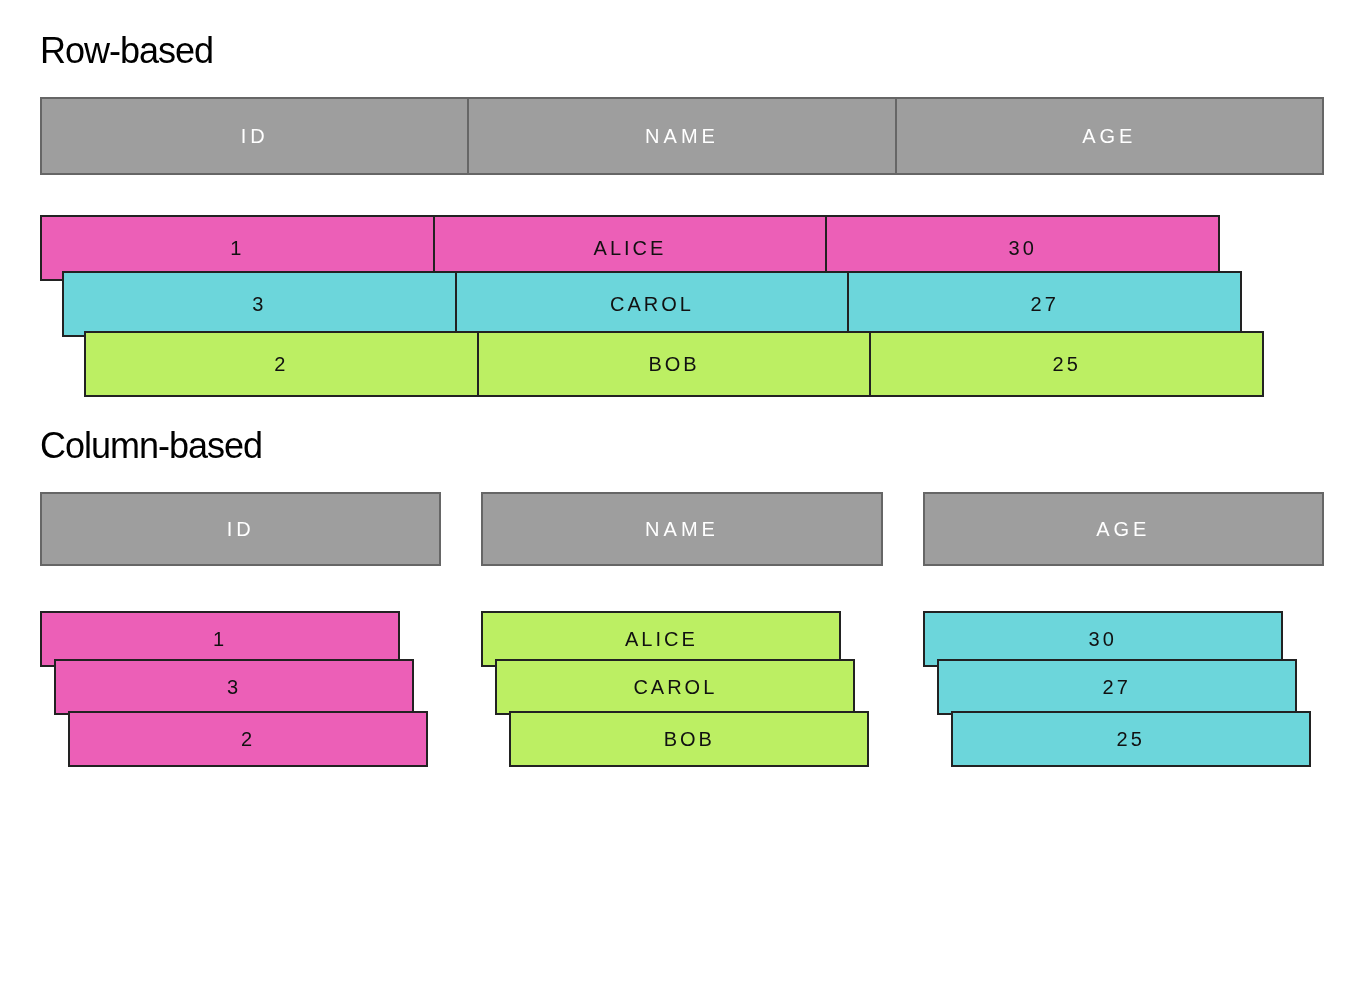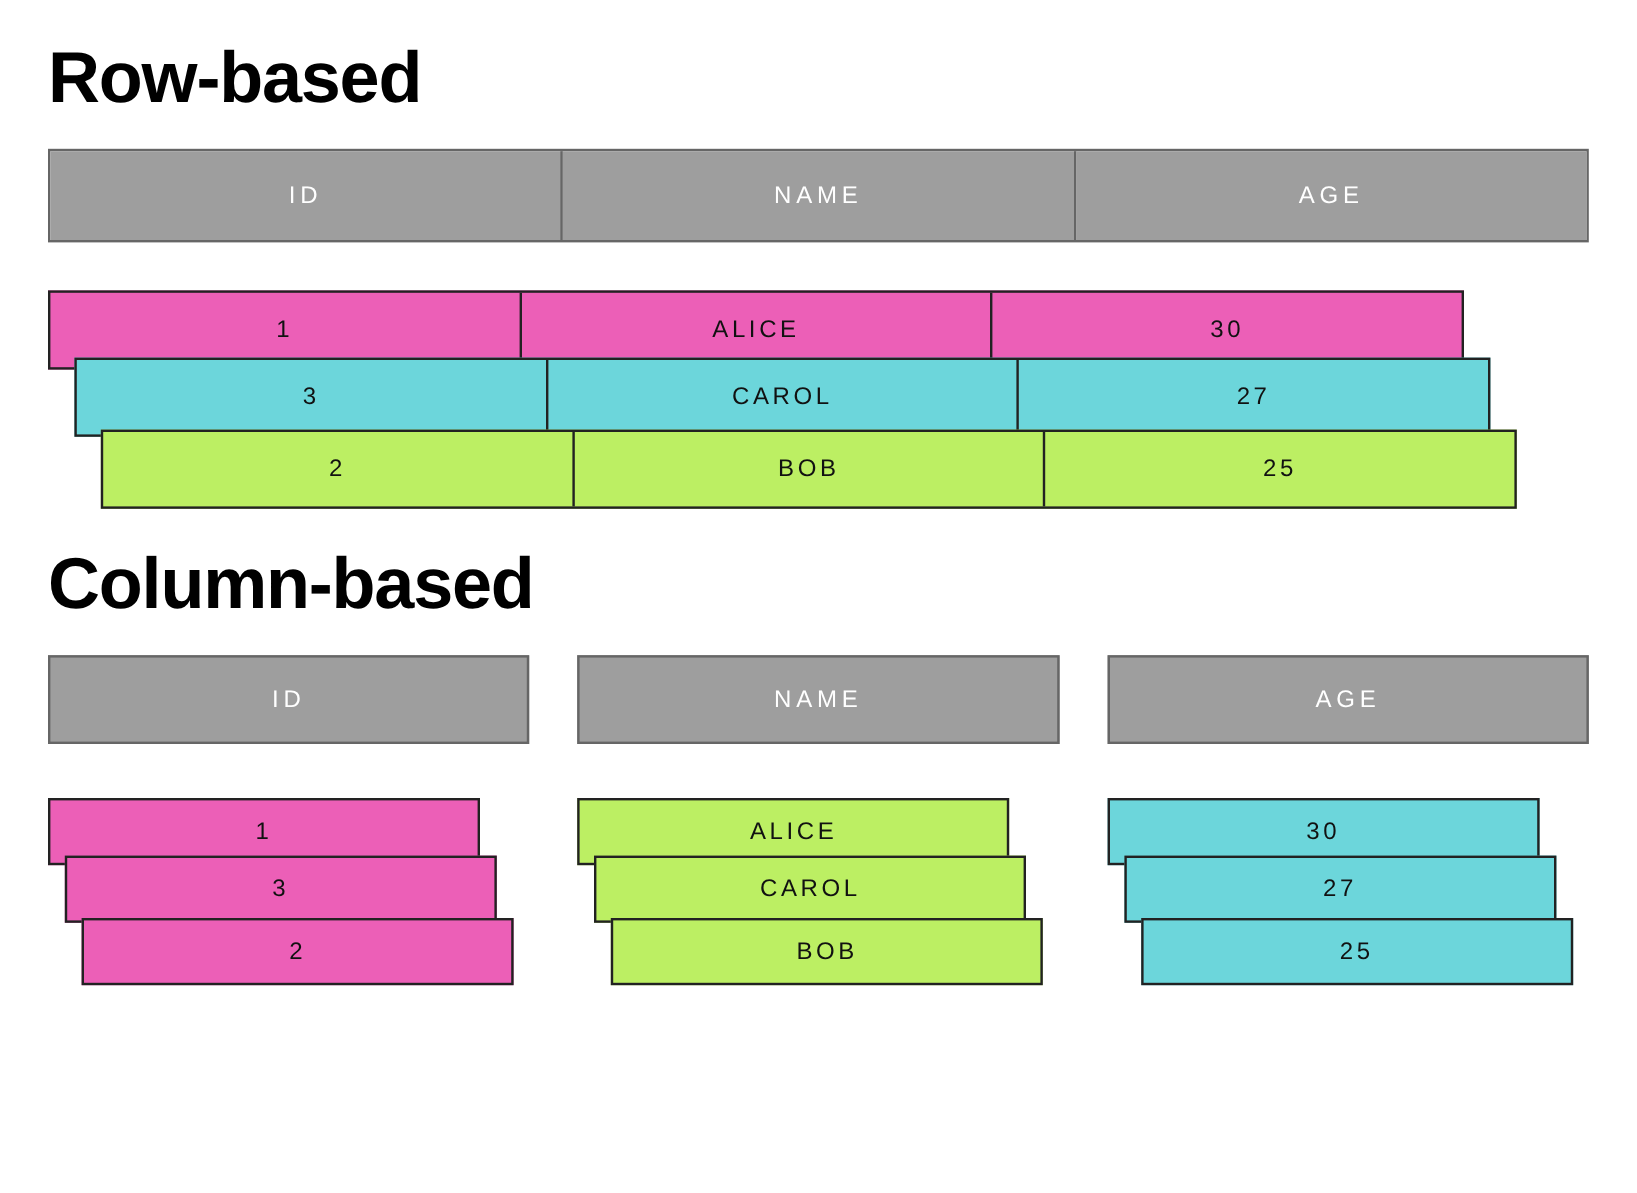--- a/index.html
+++ b/index.html
@@ -3,22 +3,22 @@
 <meta charset="utf-8">
 <style>
   * { box-sizing: border-box; margin: 0; padding: 0; }
   body {
     font-family: -apple-system, BlinkMacSystemFont, "Segoe UI", Helvetica, Arial, sans-serif;
     background: #fff;
     padding: 20px 40px;
     width: 1364px;
   }
   h1.section-title {
-    font-size: 60px;
-    font-weight: 700;
+    font-size: 36px;
+    font-weight: 400;
     letter-spacing: -1px;
     margin: 10px 0 25px 0;
     color: #000;
   }
 
   
   .row-header {
     display: flex;
     border: 2px solid #666;
     margin-bottom: 40px;

